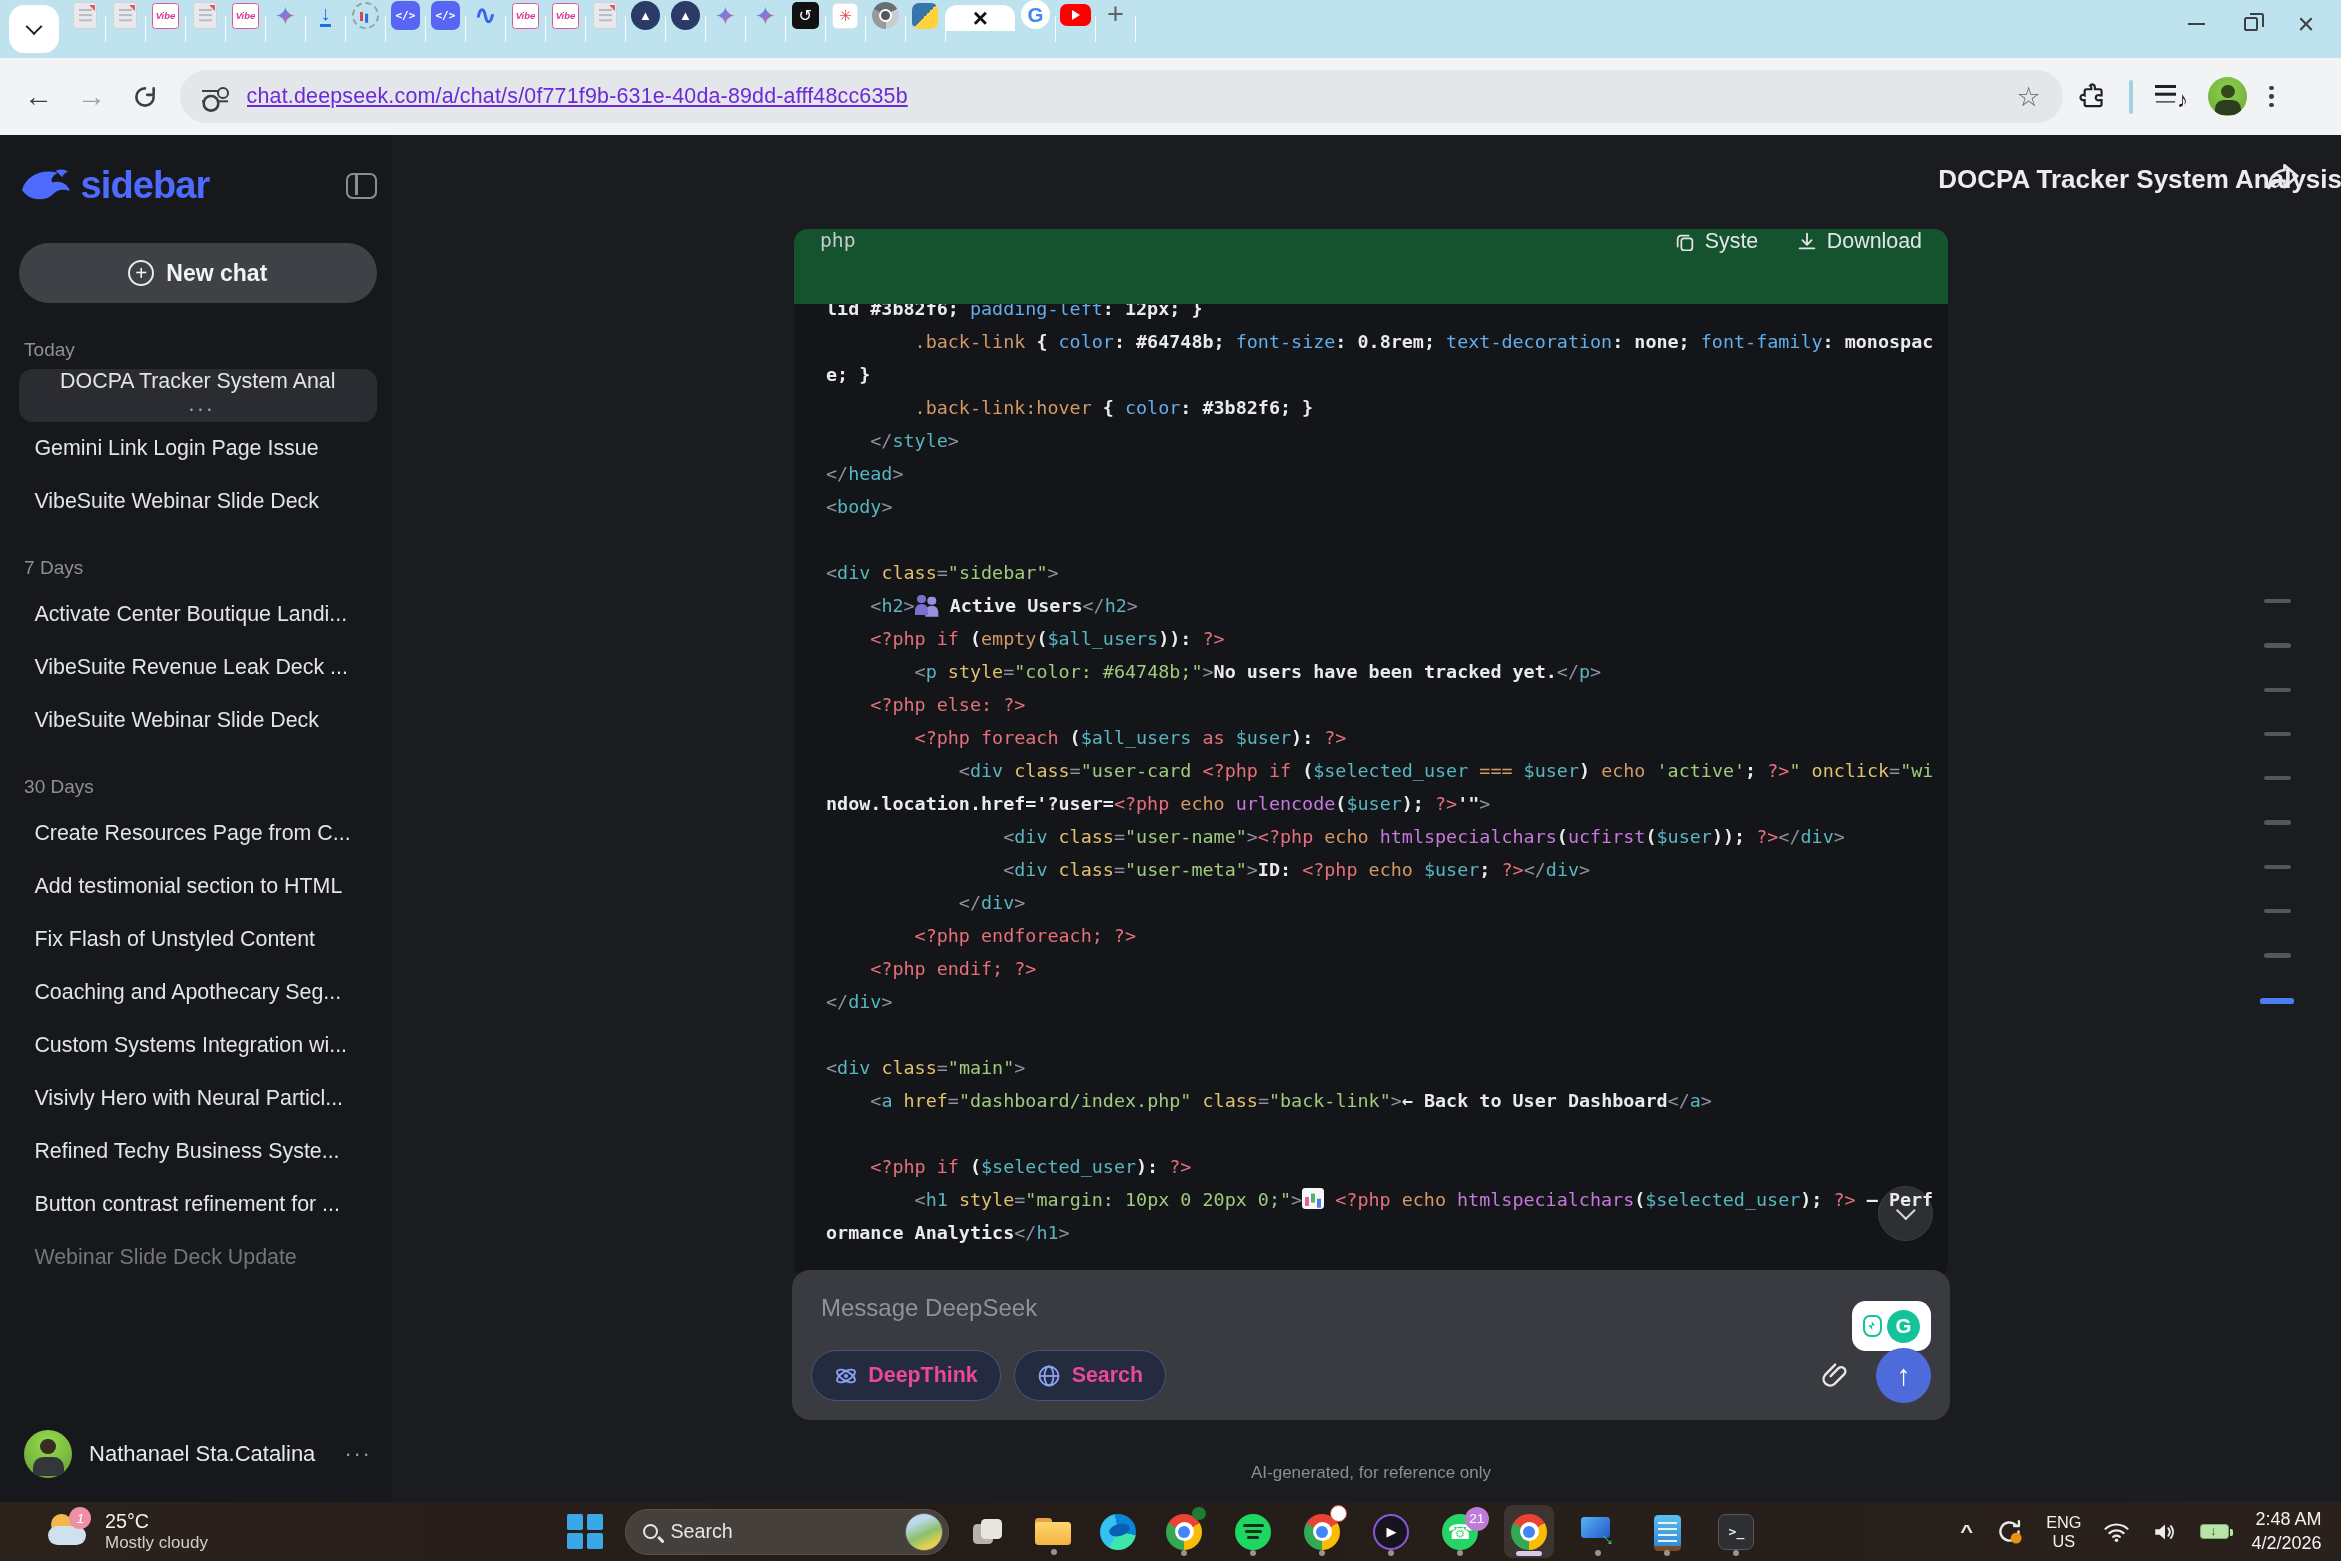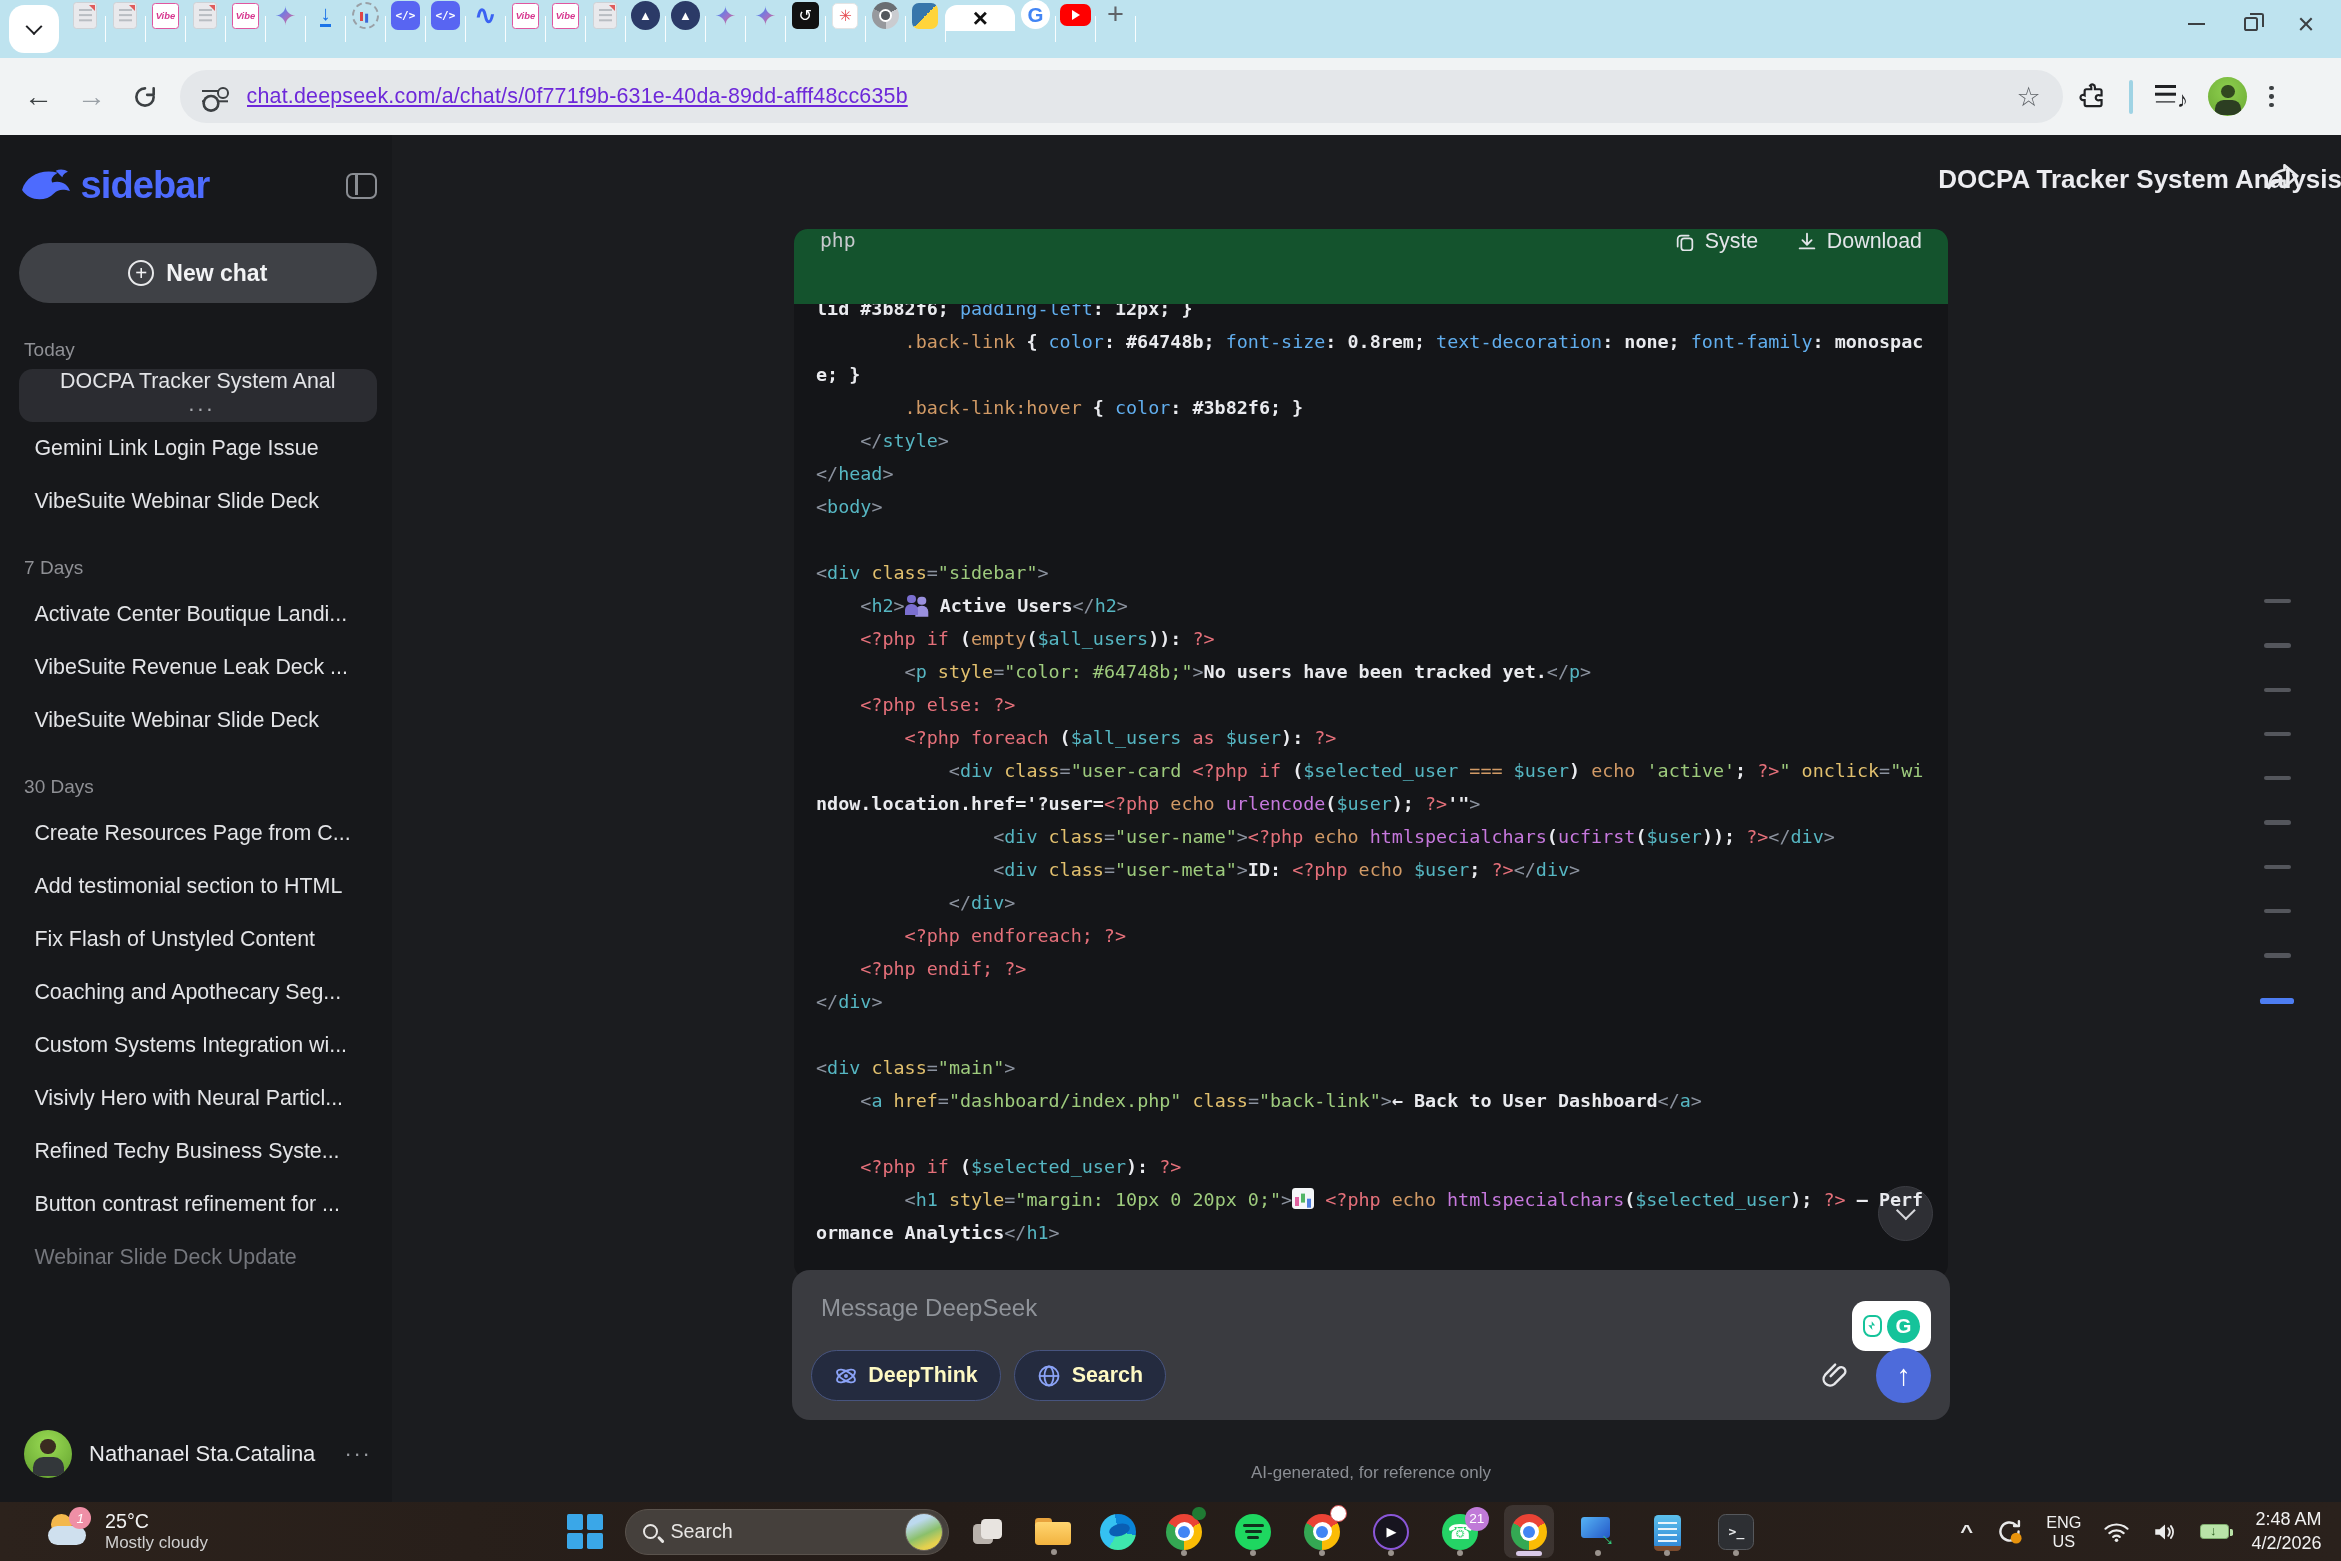--- a/index.html
+++ b/index.html
@@ -96,21 +96,21 @@
   .page-title { position:absolute; top:29px; left:0; width:100%; text-align:right; color:#ececf0; font-size:26px; font-weight:600; }
   .share-ic { position:absolute; right:41px; top:29px; }
 
   
   .code-card { position:absolute; left:402px; top:94px; width:1154px; height:1049px; background:#141518; border-radius:13.7px; overflow:hidden; }
   .code-head { position:relative; z-index:2; height:75px; background:#14532d; display:flex; align-items:flex-start; padding:0 26px; }
   .code-lang { color:#c7c9cd; font-size:19.7px; font-family:"DejaVu Sans Mono", monospace; }
   .code-actions { margin-left:auto; display:flex; align-items:center; gap:38px; }
   .code-act { display:flex; align-items:center; gap:8.6px; color:#e3e5e9; font-size:21.4px; }
   .code-body { position:relative; z-index:1; padding:0 22px; margin-top:-12px; font-family:"DejaVu Sans Mono", monospace; font-size:18.4px; }
-  .code-row { white-space:pre; height:33px; line-height:33px; }
+  .code-row { white-space:pre; height:33px; line-height:33px;margin-left:10px; }
   .tk-w { color:#e9eaee; font-weight:bold; }
   .tk-g { color:#8b929e; }
   .tk-r { color:#e5707a; }
   .tk-o { color:#d19a66; }
   .tk-y { color:#e2c06e; }
   .tk-s { color:#9ecb7d; }
   .tk-t { color:#56b6c2; }
   .tk-p { color:#c678dd; }
   .tk-b { color:#61aeee; }
   .emoji-users { display:inline-block; vertical-align:-3.4px; width:24px; height:20.5px; position:relative; }
@@ -129,21 +129,21 @@
   .scrolldown-btn .chev { width:13.7px; height:13.7px; border-right:2.6px solid #d6d7db; border-bottom:2.6px solid #d6d7db; transform:rotate(45deg) translate(-2.6px,-2.6px); }
 
   
   .composer { position:absolute; left:400px; top:1135px; width:1158px; height:150px; background:#3a3b40; border-radius:18px; padding:24px 29px 3px; }
   .composer-ph { color:#8f9399; font-size:24px; }
   .grammarly { position:absolute; right:19px; top:31px; width:79px; height:50px; background:#fff; border-radius:13.7px; display:flex; align-items:center; justify-content:center; gap:5.1px; }
   .gr-bulb { width:19px; height:22px; border:2.6px solid #15c39a; border-radius:6.8px 6.8px 7.7px 7.7px; position:relative; }
   .gr-bulb::after { content:""; position:absolute; left:3.4px; top:4.3px; width:6.8px; height:8.6px; background:#15c39a; clip-path:polygon(50% 0,100% 50%,50% 50%,60% 100%,0 45%,50% 45%); }
   .gr-g { width:33px; height:33px; border-radius:50%; background:#15c39a; color:#fff; font-size:20.5px; font-weight:bold; display:flex; align-items:center; justify-content:center; }
   .composer-row { position:absolute; left:19px; right:19px; bottom:17px; display:flex; align-items:center; }
-  .pill-btn { height:51px; border:1.3px solid #47547f; background:#242b3f; border-radius:26px; display:flex; align-items:center; gap:10.3px; padding:0 22px; color:#fef9c3; font-size:21.4px; font-weight:600; margin-right:13.7px; }
+  .pill-btn { height:51px; border:1.3px solid #47547f; background:#242b3f; border-radius:26px; display:flex; align-items:center; gap:10.3px; padding:0 22px; color:#ec4899; font-size:21.4px; font-weight:600; margin-right:13.7px; }
   .composer-right { margin-left:auto; display:flex; align-items:center; gap:26px; }
   .send-btn { width:55px; height:55px; border-radius:50%; background:#4d6bdb; color:#fff; display:flex; align-items:center; justify-content:center; font-size:29px; font-weight:bold; }
   .ai-footer { position:absolute; left:400px; top:1328px; width:1158px; text-align:center; color:#8a8d93; font-size:17px; }
 
   
   #taskbar { position:absolute; left:0; top:1502px; width:2342px; height:59px; background:linear-gradient(90deg,#2c221c 0%, #241c18 40%, #2a211c 100%); display:flex; align-items:center; }
   .weather { display:flex; align-items:center; gap:12px; margin-left:48px; width:308px; }
   .w-ic { position:relative; width:45px; height:38px; }
   .w-sun { position:absolute; left:3.4px; top:1.7px; width:20.5px; height:20.5px; border-radius:50%; background:#f3b84c; }
   .w-cloud { position:absolute; left:0px; top:13.7px; width:38px; height:19px; border-radius:10.3px; background:#cfe0ee; }

